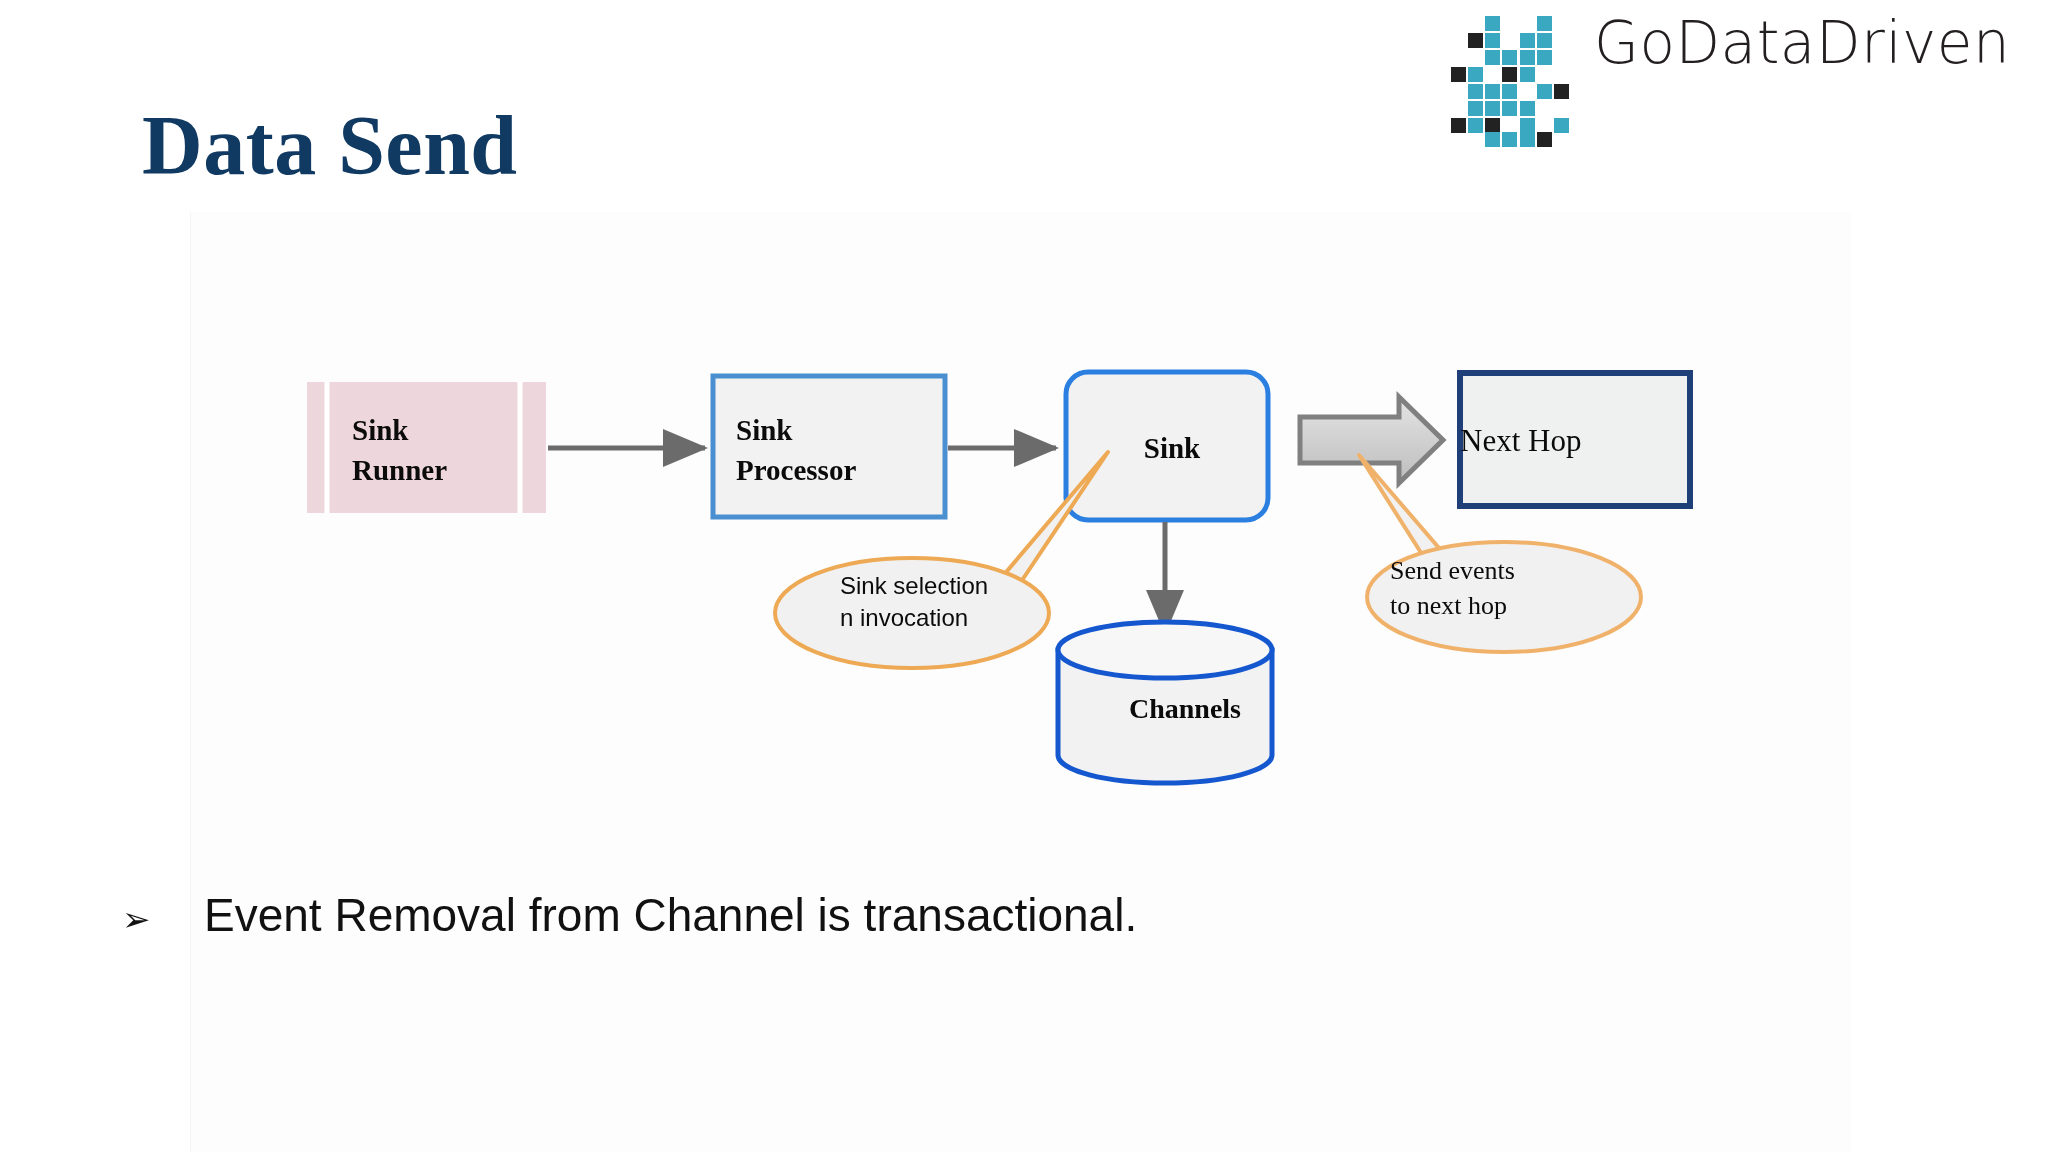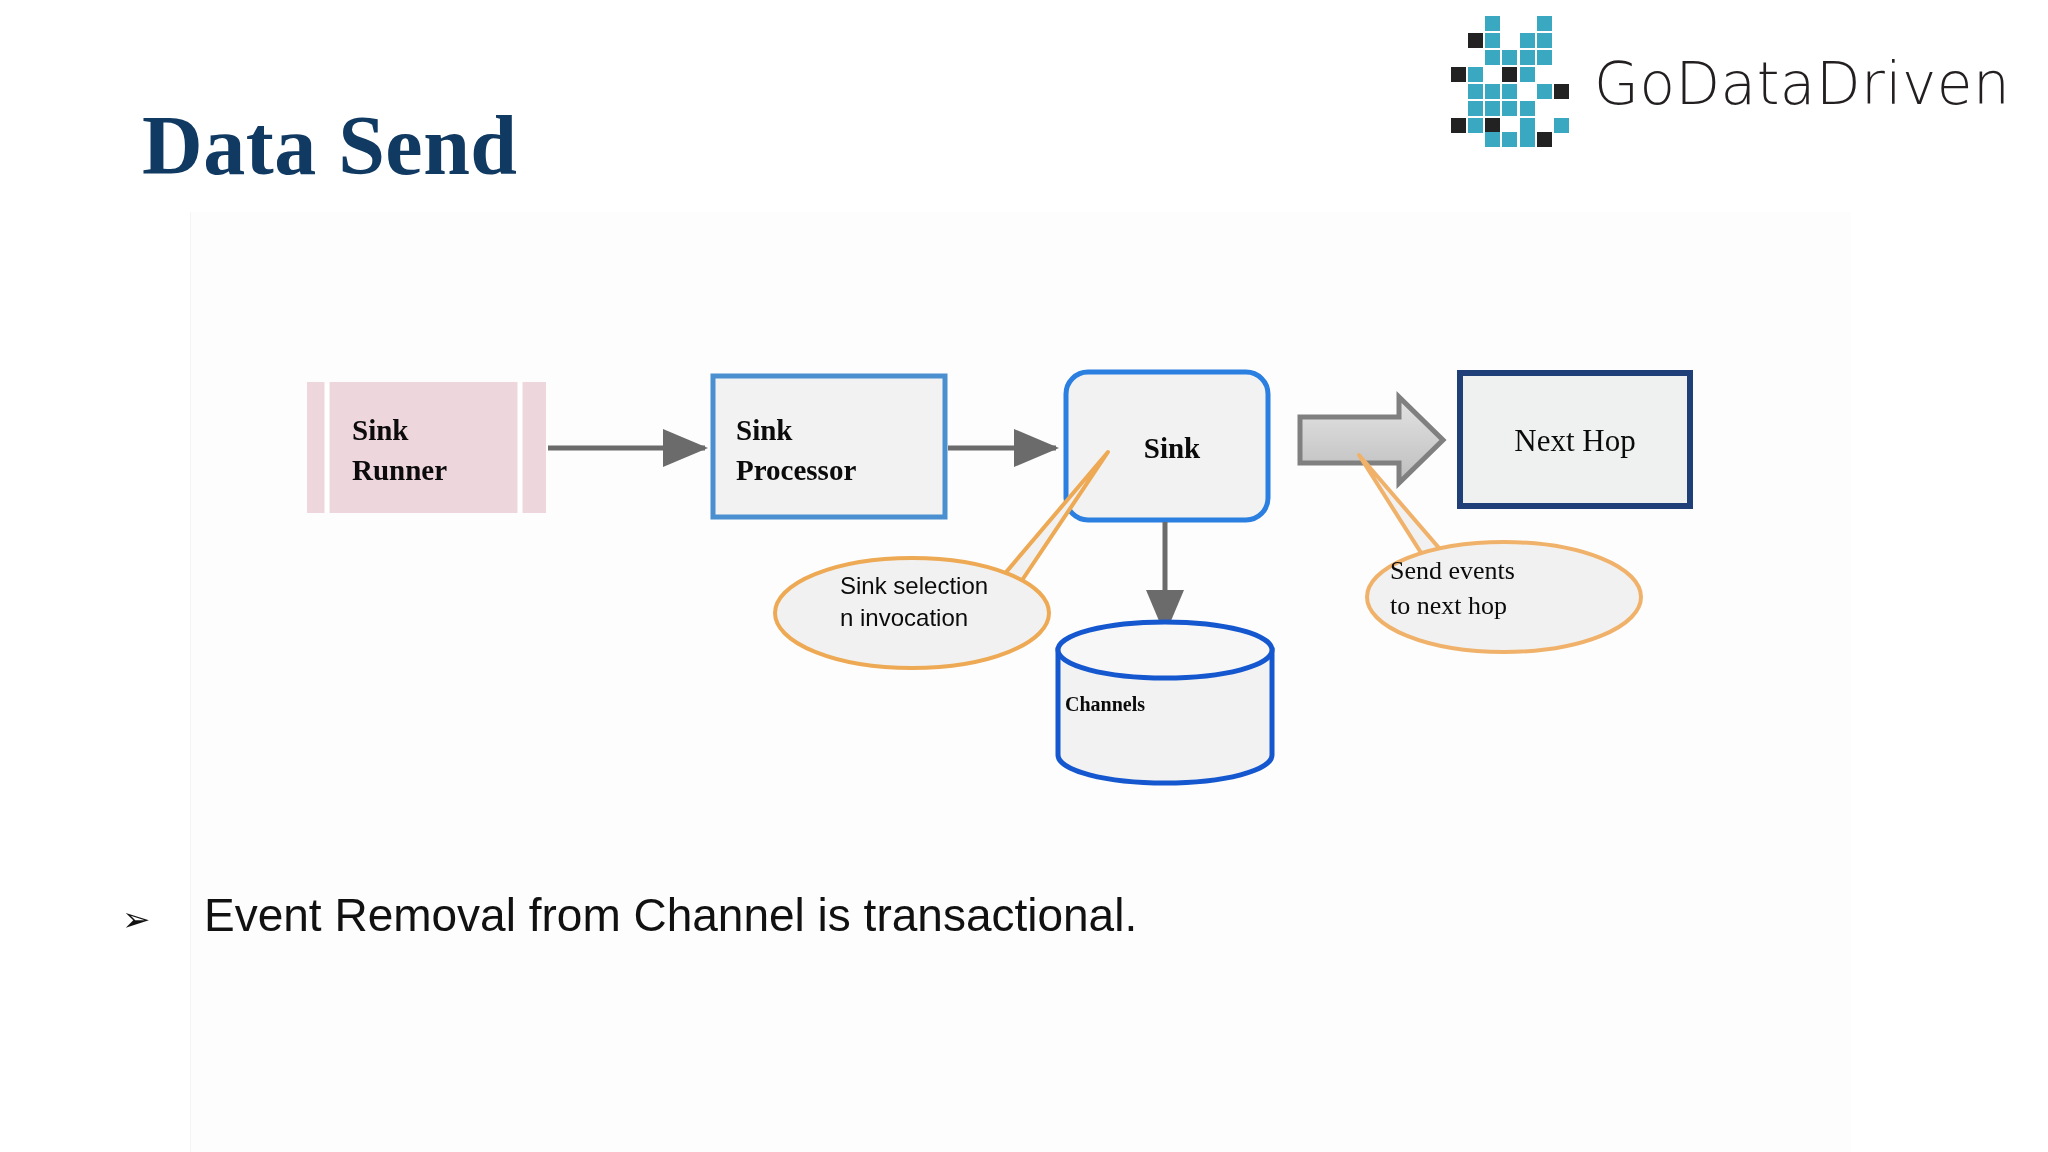--- a/index.html
+++ b/index.html
@@ -43,21 +43,21 @@
   }
 
   
   #brand-logo {
     position: absolute;
     left: 1446px;
     top: 14px;
     width: 580px;
     height: 140px;
     display: flex;
-    align-items: center;
+    align-items: flex-start;
     gap: 18px;
   }
   #logo-mark { flex: 0 0 auto; }
   #brand-wordmark {
     font-family: "DejaVu Sans", sans-serif;
     font-weight: 300;
     font-size: 58px;
     line-height: 1;
     color: #231f20;
     letter-spacing: 0.5px;
@@ -99,27 +99,28 @@
   #label-sink {
     left: 1072px; top: 432px;
     width: 200px;
     font-size: 29px;
     text-align: center;
   }
   #label-next-hop {
     left: 1460px; top: 423px;
     width: 230px;
     font-size: 31px;
-    text-align: center;
+    text-align: left;
     font-weight: normal;
   }
   #label-channels {
     left: 1065px; top: 693px;
     width: 240px;
-    font-size: 20px;
+    font-size: 28px;
+    text-align: center;
   }
 
   
   .callout-label {
     position: absolute;
     color: #0b0b0b;
     white-space: pre-line;
   }
   #label-callout-left {
     left: 840px; top: 570px;

